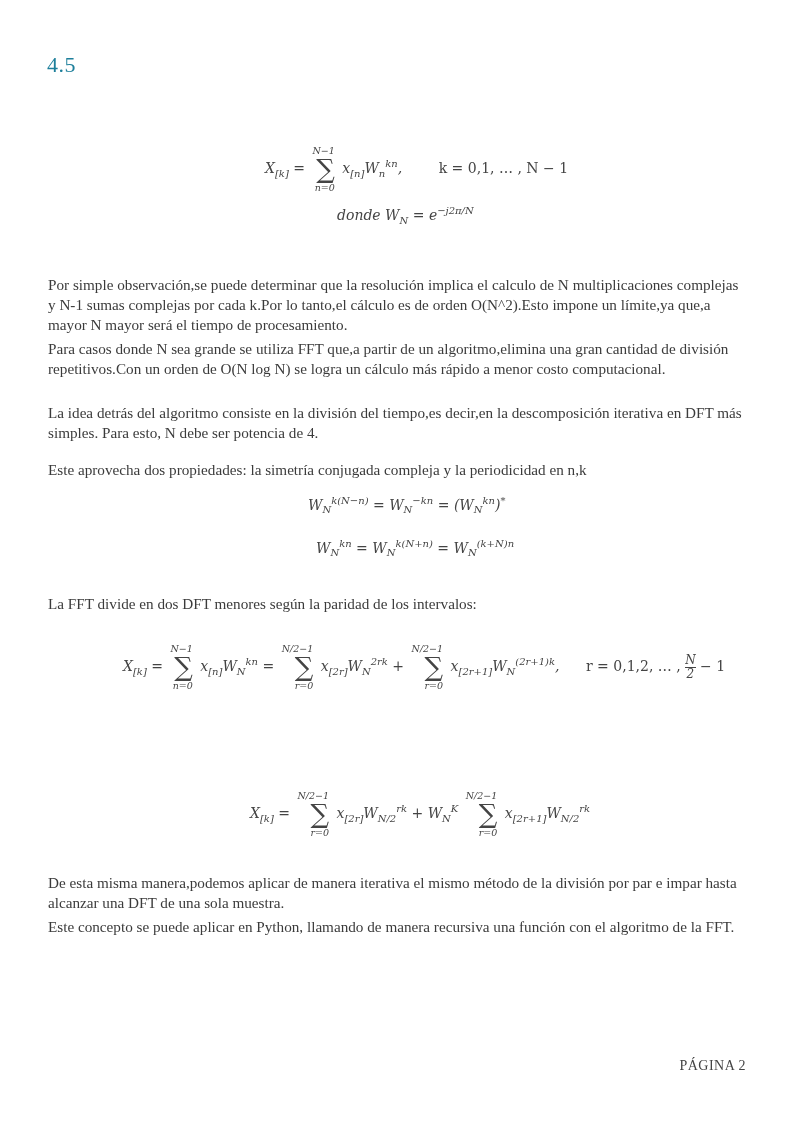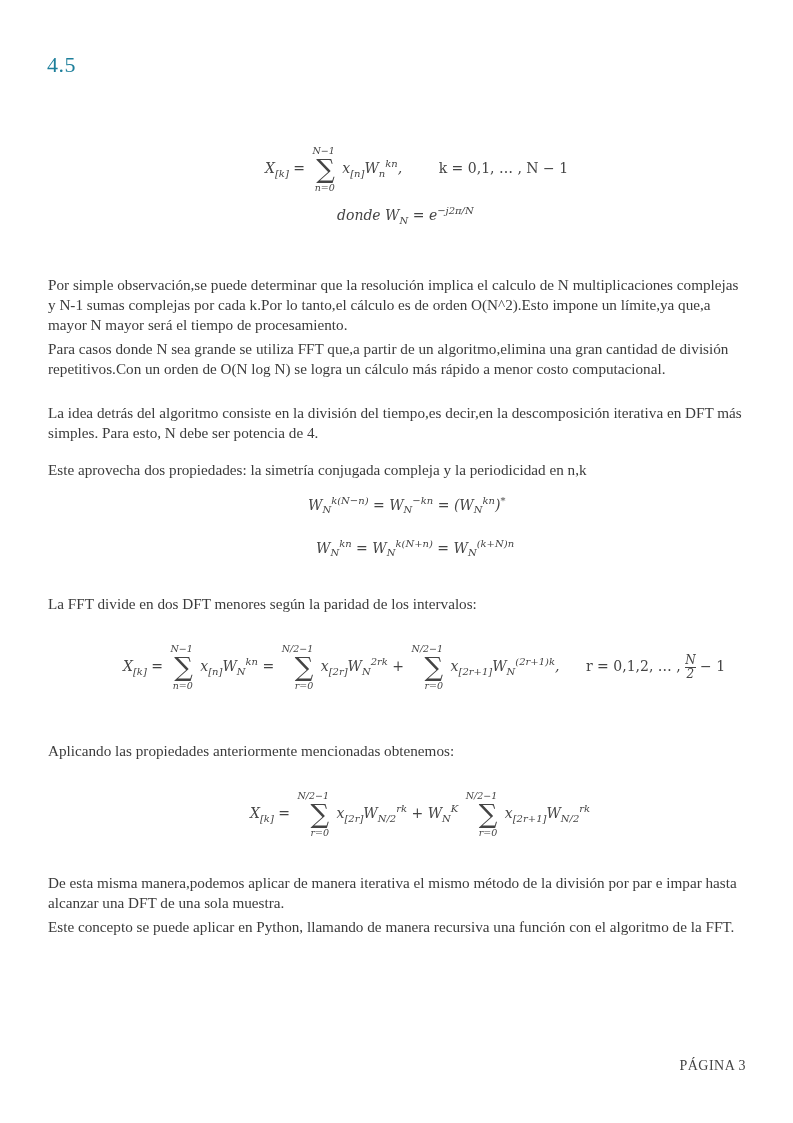--- a/index.html
+++ b/index.html
@@ -61,27 +61,26 @@
     <span class="sigma"><span class="lim">N−1</span><span class="sym">∑</span><span class="lim">n=0</span></span>
     <span>x<span class="sub">[n]</span>W<span class="sub">N</span><span class="sup">kn</span> =</span>
     <span class="sigma"><span class="lim">N/2−1</span><span class="sym">∑</span><span class="lim">r=0</span></span>
     <span>x<span class="sub">[2r]</span>W<span class="sub">N</span><span class="sup">2rk</span> +</span>
     <span class="sigma"><span class="lim">N/2−1</span><span class="sym">∑</span><span class="lim">r=0</span></span>
     <span>x<span class="sub">[2r+1]</span>W<span class="sub">N</span><span class="sup">(2r+1)k</span>,</span>
     <span style="margin-left:22px; font-style:normal;">r = 0,1,2, … ,</span>
     <span class="frac"><span class="num">N</span><span>2</span></span><span style="font-style:normal;"> − 1</span>
   </div>
 
-  <div class="p" style="top:741px;">Aplicando las propiedades anteriormente mencionadas obtenemos:</div>
 
   <div class="eq" style="left:250px; top:790px;">
     <span>X<span class="sub">[k]</span> =</span>
     <span class="sigma"><span class="lim">N/2−1</span><span class="sym">∑</span><span class="lim">r=0</span></span>
     <span>x<span class="sub">[2r]</span>W<span class="sub">N/2</span><span class="sup">rk</span> + W<span class="sub">N</span><span class="sup">K</span></span>
     <span class="sigma"><span class="lim">N/2−1</span><span class="sym">∑</span><span class="lim">r=0</span></span>
     <span>x<span class="sub">[2r+1]</span>W<span class="sub">N/2</span><span class="sup">rk</span></span>
   </div>
 
   <div class="p" style="top:917px;">Este concepto se puede aplicar en Python, llamando de manera recursiva una función con el algoritmo de la FFT.</div>
   <div class="p" style="top:873px;">De esta misma manera,podemos aplicar de manera iterativa el mismo método de la división por par e impar hasta alcanzar una DFT de una sola muestra.</div>
 
-  <div class="footer">PÁGINA 3</div>
+  <div class="footer">PÁGINA 2</div>
 </div>
 
 </body></html>

